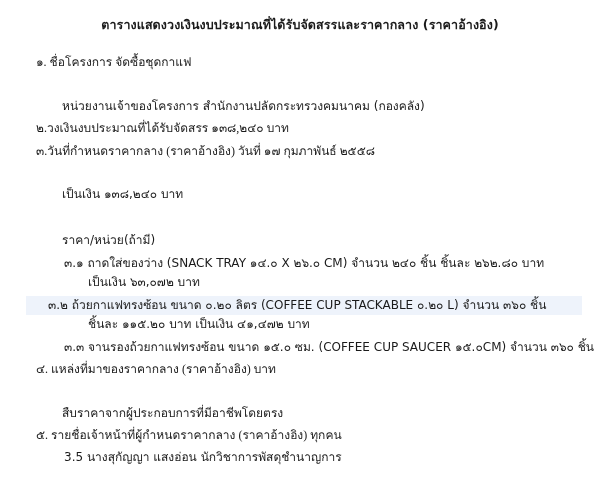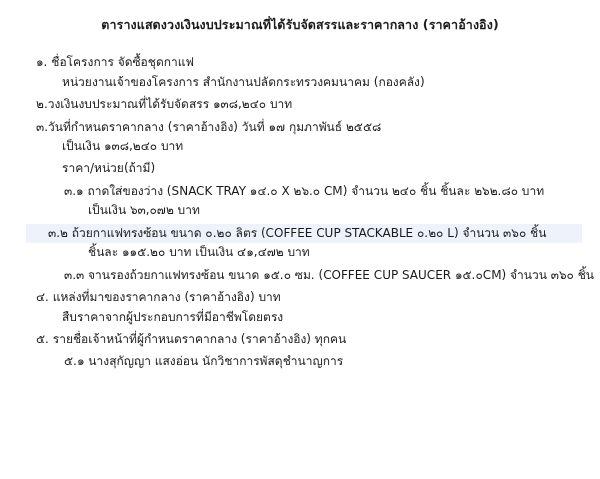--- a/index.html
+++ b/index.html
@@ -32,22 +32,22 @@
     letter-spacing: 0.1px;
   }
   .body-block {
     padding-left: 8px;
   }
   .row {
     font-size: 12px;
     line-height: 1.62;
     white-space: nowrap;
   }
-  .lvl0 { padding-left: 10px; }
-  .lvl1 { padding-left: 36px; }
+  .lvl0 { padding-left: 10px; font-family: Liberation Serif, serif; }
+  .lvl1 { padding-left: 36px; margin-top: 24px; }
   .lvl2 { padding-left: 38px; }
   .lvl3 { padding-left: 62px; }
   .gap-small { height: 3px; }
   .hl {
     background: #eef3fb;
     padding-left: 22px;
   }
   .spacer-bottom { height: 8px; }
 </style>
 </head>
@@ -85,18 +85,18 @@
 
     <div class="row lvl2">๓.๓ จานรองถ้วยกาแฟทรงซ้อน ขนาด ๑๕.๐ ซม. (COFFEE CUP SAUCER ๑๕.๐CM) จำนวน ๓๖๐ ชิ้น</div>
     <div class="gap-small"></div>
 
     <div class="row lvl0">๔. แหล่งที่มาของราคากลาง (ราคาอ้างอิง)   บาท</div>
     <div class="row lvl1">สืบราคาจากผู้ประกอบการที่มีอาชีพโดยตรง</div>
     <div class="gap-small"></div>
 
     <div class="row lvl0">๕. รายชื่อเจ้าหน้าที่ผู้กำหนดราคากลาง (ราคาอ้างอิง) ทุกคน</div>
     <div class="gap-small"></div>
-    <div class="row lvl2">๕.๑ นางสุกัญญา  แสงอ่อน    นักวิชาการพัสดุชำนาญการ</div>
+    <div class="row lvl2">3.5 นางสุกัญญา  แสงอ่อน    นักวิชาการพัสดุชำนาญการ</div>
 
     <div class="spacer-bottom"></div>
   </div>
 
 </div>
 
 </body></html>

